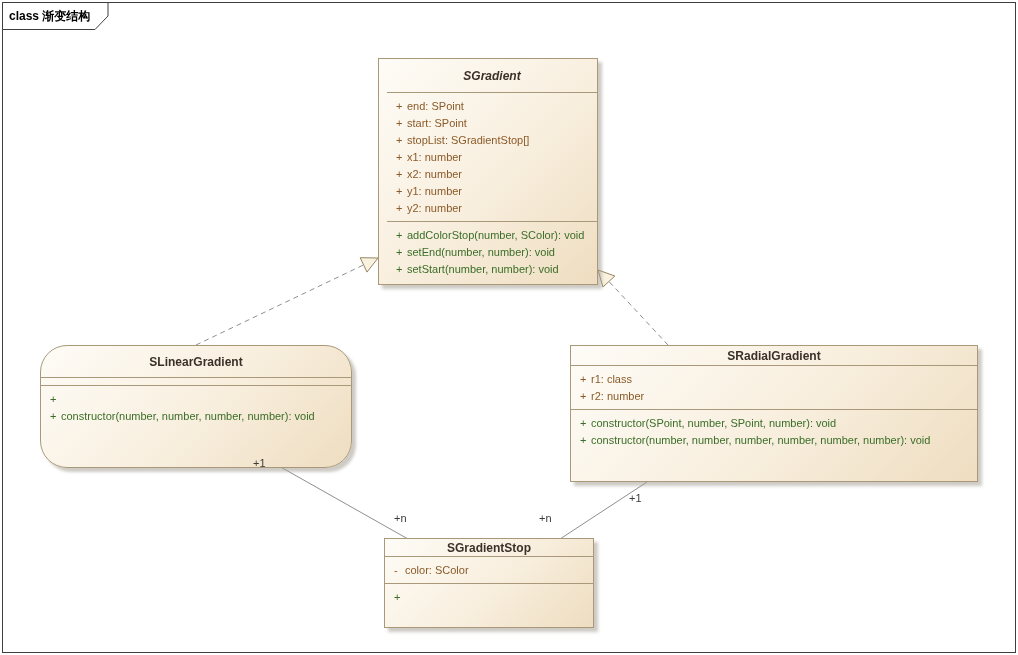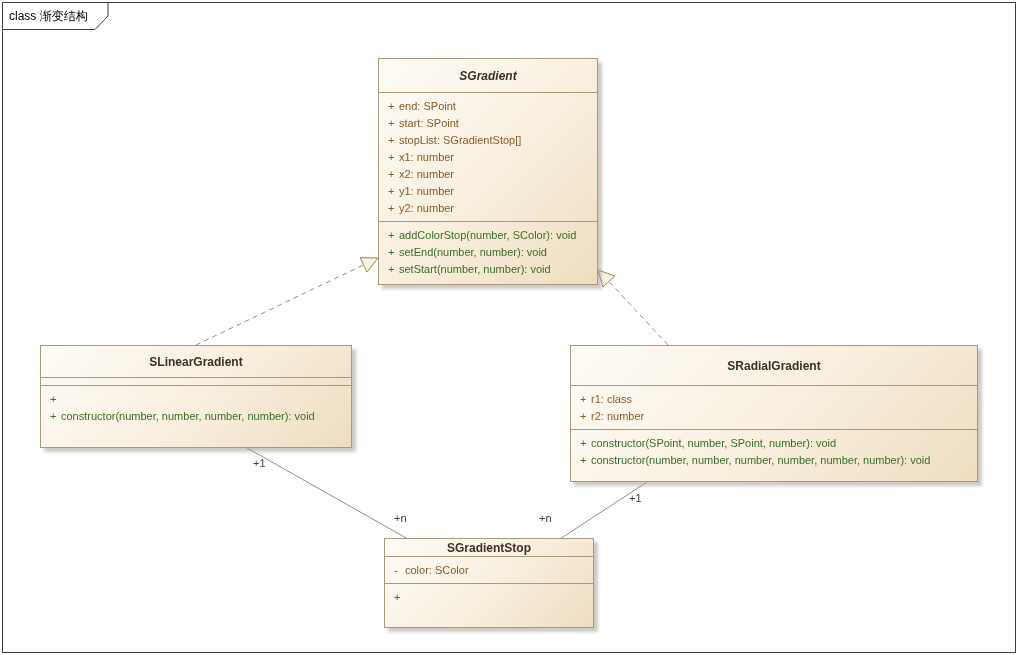--- a/index.html
+++ b/index.html
@@ -17,21 +17,21 @@
   #connector-layer {
     position: absolute;
     left: 0; top: 0;
     width: 1018px; height: 655px;
   }
 
   .frame-label {
     position: absolute;
     left: 9px; top: 8px;
     font-size: 12px;
-    font-weight: normal;
+    font-weight: bold;
     color: #000000;
     white-space: nowrap;
   }
 
   .uml-class {
     position: absolute;
     border: 1px solid #a9997a;
     background: linear-gradient(135deg, #fefcf7 0%, #f8eedd 55%, #eeddc0 100%);
     box-shadow: 4px 4px 3px rgba(165,160,150,0.55);
     display: flex;
@@ -97,21 +97,21 @@
 
     
     <path d="M247,448 L408,539" stroke="#8f8f8f" fill="none"></path>
 
     
     <path d="M647,482 L560,539" stroke="#8f8f8f" fill="none"></path>
   </svg>
 
   <div class="frame-label">class 渐变结构</div>
 
-  <div class="uml-class" style="left:378px; top:58px; width:220px; height:227px;">
+  <div class="uml-class" style="left:378px; top:58px; width:220px; height:227px;padding-left:8px;">
     <div class="uml-header abstract" style="height:34px;">SGradient</div>
     <div class="compartment">
       <div class="m attr">
         <span class="vis">+</span>
         <span>end: SPoint</span>
       </div>
       <div class="m attr">
         <span class="vis">+</span>
         <span>start: SPoint</span>
       </div>
@@ -145,36 +145,36 @@
         <span class="vis">+</span>
         <span>setEnd(number, number): void</span>
       </div>
       <div class="m meth">
         <span class="vis">+</span>
         <span>setStart(number, number): void</span>
       </div>
     </div>
   </div>
 
-  <div class="uml-class" style="left:40px; top:345px; width:312px; height:103px;">
+  <div class="uml-class" style="left:40px; top:345px; width:312px; height:123px;border-radius:27px;">
     <div class="uml-header" style="height:32px;">SLinearGradient</div>
     <div class="compartment empty" style="height:8px;"></div>
     <div class="compartment last">
       <div class="m meth">
         <span class="vis">+</span>
       </div>
       <div class="m meth">
         <span class="vis">+</span>
         <span>constructor(number, number, number, number): void</span>
       </div>
     </div>
   </div>
 
   <div class="uml-class" style="left:570px; top:345px; width:408px; height:137px;">
-    <div class="uml-header" style="height:40px;text-align:center;">SRadialGradient</div>
+    <div class="uml-header" style="height:20px;text-align:center;">SRadialGradient</div>
     <div class="compartment">
       <div class="m attr">
         <span class="vis">+</span>
         <span>r1: class</span>
       </div>
       <div class="m attr">
         <span class="vis">+</span>
         <span>r2: number</span>
       </div>
     </div>

